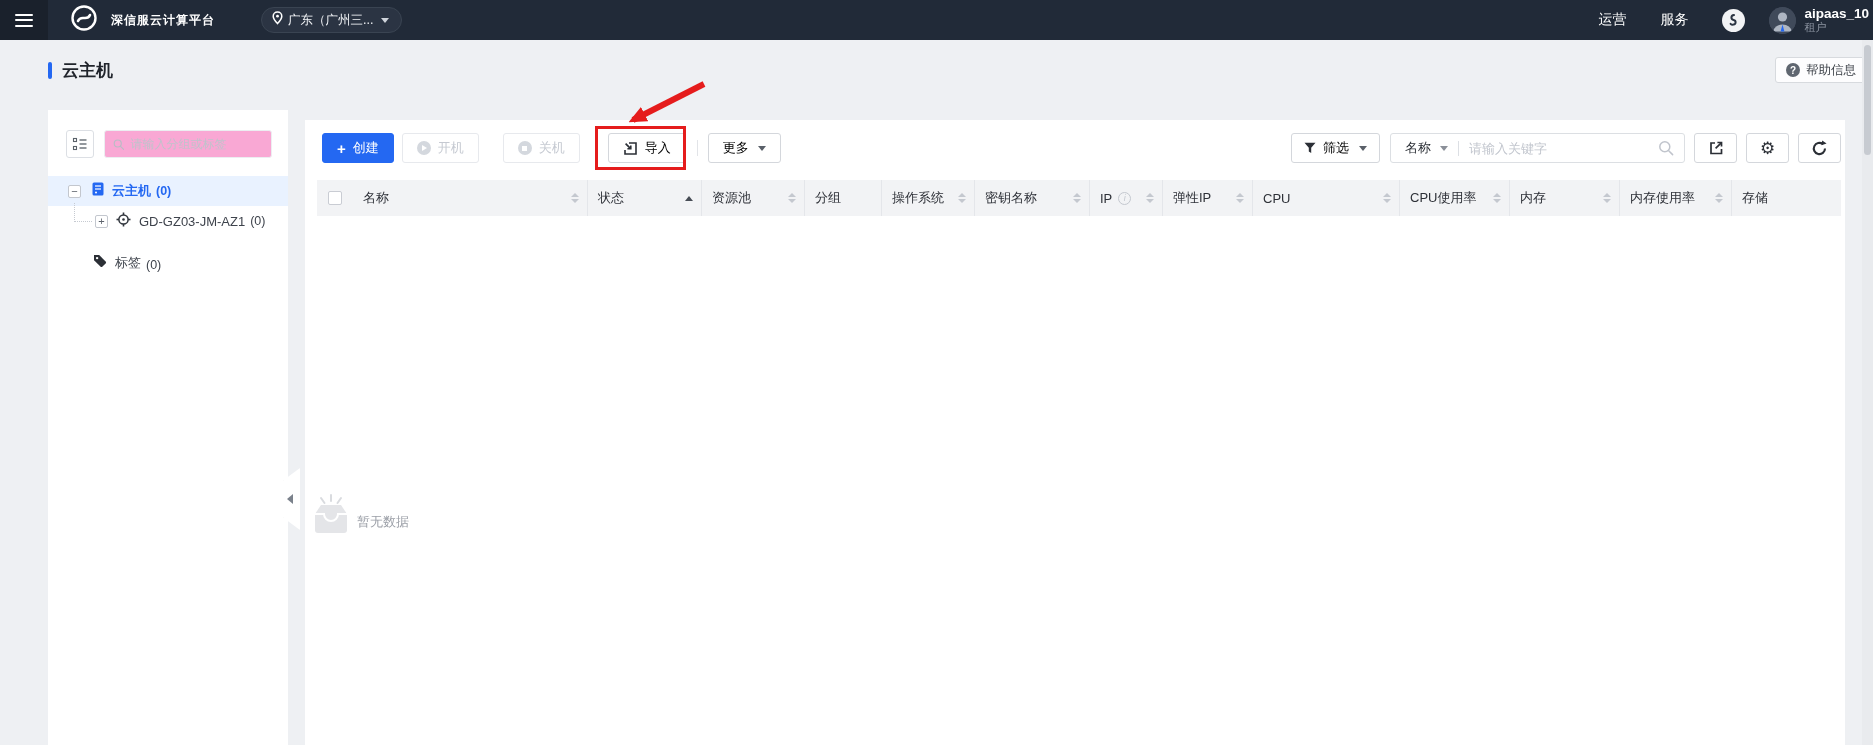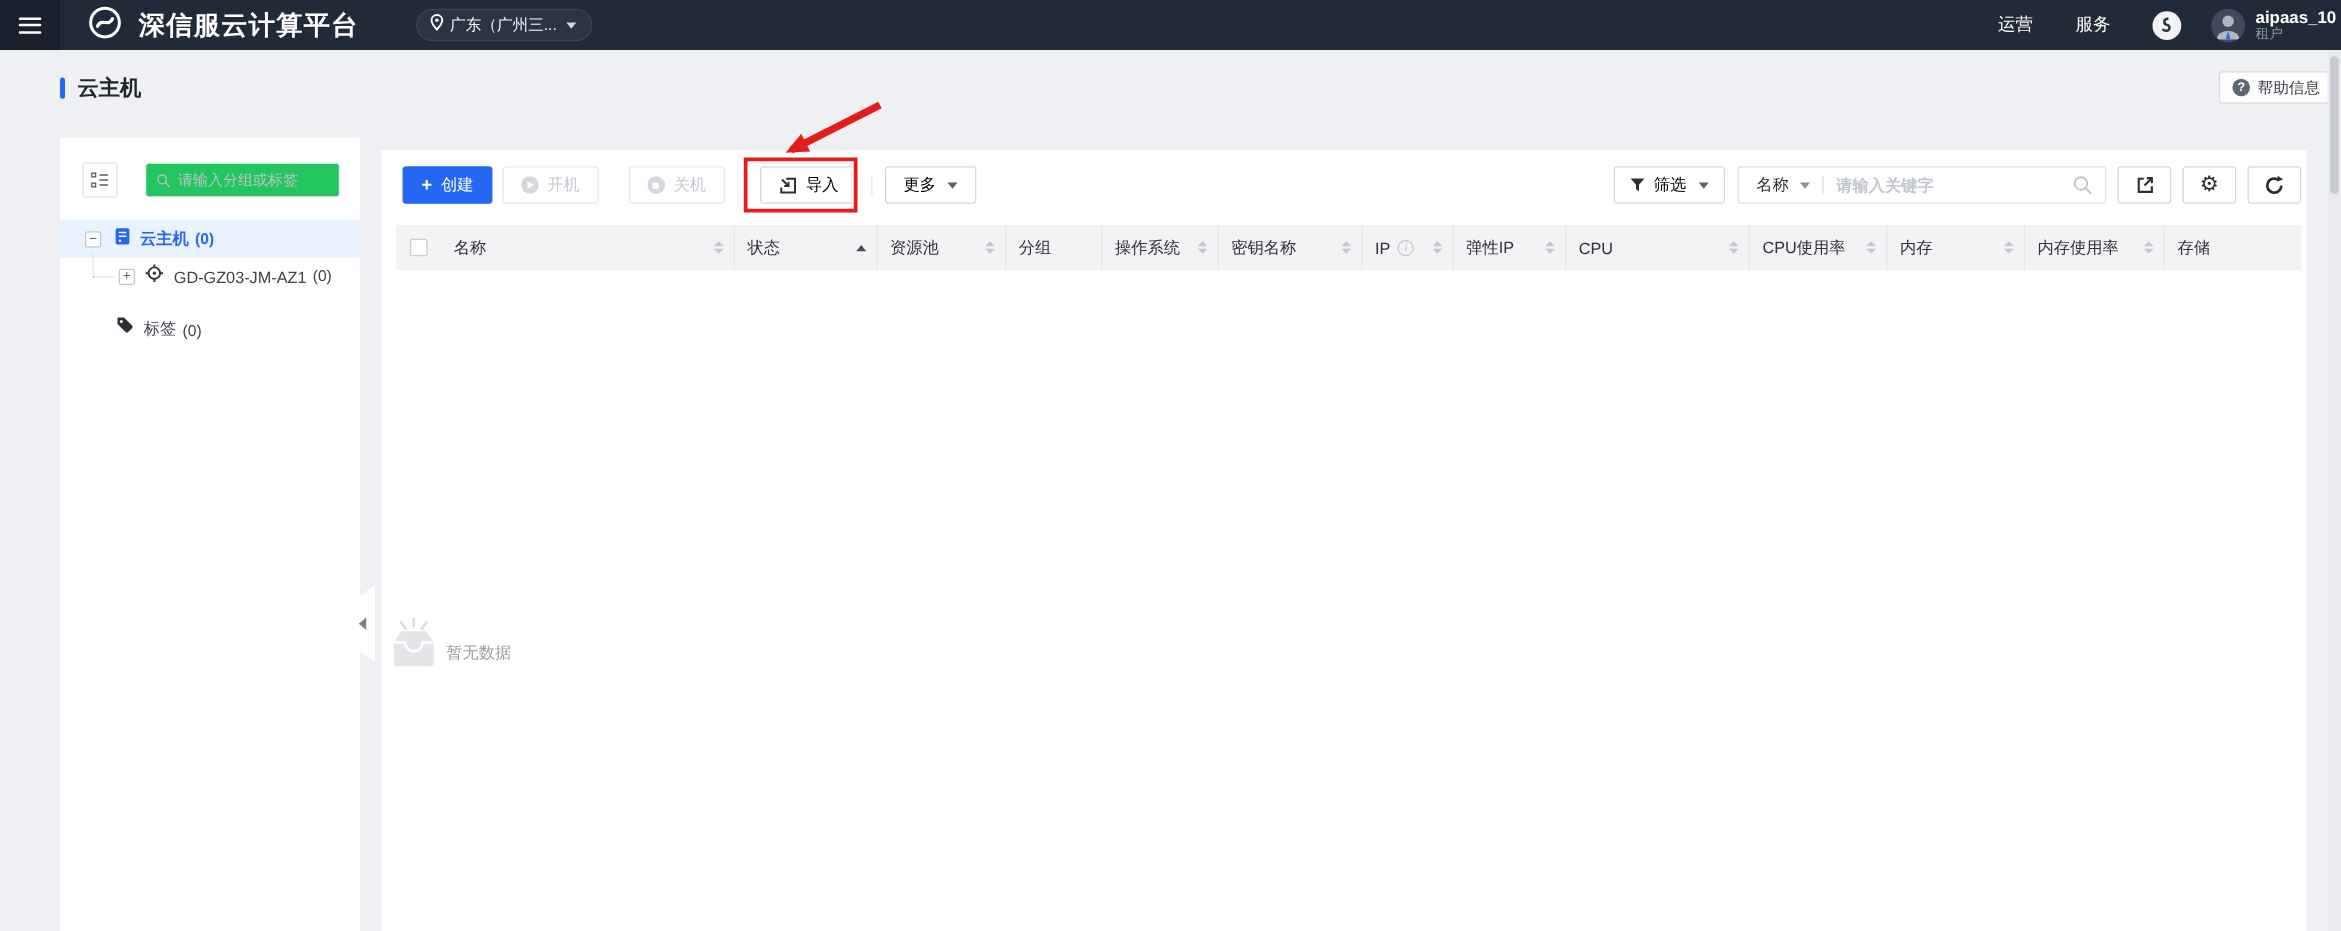--- a/index.html
+++ b/index.html
@@ -5,21 +5,21 @@
   * { margin:0; padding:0; box-sizing:border-box; }
   html,body { width:1873px; height:745px; }
   body { font-family:"Liberation Sans","DejaVu Sans",sans-serif; background:#eef0f3; overflow:hidden; position:relative; }
 
   
   .navbar { position:absolute; top:0; left:0; width:1873px; height:40px; background:#212a38; display:flex; align-items:center; z-index:5; }
   .hamburger { width:48px; height:40px; background:#1a212c; display:flex; align-items:center; justify-content:center; cursor:pointer; }
   .hamburger-bars { width:18px; height:13px; display:flex; flex-direction:column; justify-content:space-between; }
   .hamburger-bars i { display:block; height:2px; background:#fff; border-radius:1px; }
   .brand { display:flex; align-items:center; margin-left:22px; }
-  .brand-title { color:#fff; font-size:21px; font-weight:bold; letter-spacing:1px; margin-left:13px; }
+  .brand-title { color:#fff; font-size:12px; font-weight:bold; letter-spacing:1px; margin-left:13px; }
   .region-pill { margin-left:46px; height:26px; background:#2b3443; border:1px solid #3a4452; border-radius:14px; display:flex; align-items:center; padding:0 12px 0 10px; cursor:pointer; }
   .region-label { color:#f2f4f7; font-size:12.5px; margin:0 8px 0 5px; white-space:nowrap; }
   .caret { width:0; height:0; border-left:4px solid transparent; border-right:4px solid transparent; border-top:5px solid #cfd4db; }
   .nav-right { margin-left:auto; display:flex; align-items:center; }
   .nav-link { color:#fff; font-size:14px; margin-right:34px; cursor:pointer; }
   .nav-bubble { width:23px; height:23px; border-radius:50%; background:#f2f3f5; display:flex; align-items:center; justify-content:center; margin-right:24px; cursor:pointer; }
   .user-area { display:flex; align-items:center; margin-right:4px; cursor:pointer; }
   .avatar { width:27px; height:27px; border-radius:50%; overflow:hidden; background:#404a5a; }
   .user-meta { margin-left:8px; line-height:1.15; }
   .user-name { color:#fff; font-size:13.5px; font-weight:bold; white-space:nowrap; }
@@ -31,21 +31,21 @@
   .title-bar { width:4px; height:17px; background:#2468f2; border-radius:2px; }
   .page-title { font-size:17px; font-weight:bold; color:#20242b; margin-left:10px; }
   .help-btn { margin-left:auto; margin-right:6px; height:26px; background:#fdfdfe; border:1px solid #d7dade; border-radius:3px; display:flex; align-items:center; padding:0 10px; cursor:pointer; }
   .q-circle { width:14px; height:14px; border-radius:50%; background:#5f6670; color:#fff; font-size:10px; font-weight:bold; display:flex; align-items:center; justify-content:center; }
   .help-label { font-size:12.5px; color:#3a3f46; margin-left:6px; }
 
   
   .sidebar { position:absolute; left:48px; top:110px; width:240px; bottom:0; background:#fff; }
   .sidebar-tools { display:flex; align-items:center; margin:20px 16px 0 18px; }
   .tree-toggle-btn { width:28px; height:28px; border:1px solid #dcdfe4; border-radius:3px; background:#fff; display:flex; align-items:center; justify-content:center; cursor:pointer; flex:none; }
-  .side-search { flex:1; height:28px; margin-left:22px; background:#22c55e; border:1px solid #eceef1; border-radius:3px; display:flex; align-items:center; padding:0 8px; }
+  .side-search { flex:1; height:28px; margin-left:10px; background:#f9a8d4; border:1px solid #eceef1; border-radius:3px; display:flex; align-items:center; padding:0 8px; }
   .side-search input { border:none; outline:none; background:transparent; font-size:12px; color:#333; width:100%; margin-left:6px; font-family:inherit; }
   .side-search input::placeholder { color:#bfc3cb; }
   .tree { margin-top:18px; position:relative; }
   .tree-row { height:30px; display:flex; align-items:center; cursor:pointer; }
   .tree-row.selected { background:#e9f2ff; }
   .expander { width:13px; height:13px; border:1px solid #c3c7ce; border-radius:2px; background:#fff; color:#5d636c; font-size:11px; line-height:11px; display:flex; align-items:center; justify-content:center; flex:none; cursor:pointer; }
   .tree-label { font-size:13px; color:#3e434c; margin-left:8px; white-space:nowrap; }
   .tree-row.selected .tree-label { color:#2468f2; font-weight:bold; }
   .tree-count { font-size:12.5px; color:#3e434c; margin-left:5px; }
   .tree-row.selected .tree-count { color:#2468f2; font-weight:bold; }
@@ -72,21 +72,21 @@
   .gap8 { width:8px; } .gap24 { width:24px; } .gap16 { width:16px; } .gap10 { width:10px; }
   .more-caret { margin-left:9px; width:0; height:0; border-left:4px solid transparent; border-right:4px solid transparent; border-top:5px solid #5a6069; }
 
   .toolbar-right { margin-left:auto; display:flex; align-items:center; }
   .filter-btn { padding:0 12px; }
   .filter-caret { margin-left:10px; width:0; height:0; border-left:4px solid transparent; border-right:4px solid transparent; border-top:5px solid #5a6069; }
   .search-combo { width:295px; height:30px; border:1px solid #dcdfe3; border-radius:3px; background:#fff; display:flex; align-items:center; margin-left:10px; padding:0 10px 0 14px; }
   .combo-field { font-size:13px; color:#2b2f36; cursor:pointer; }
   .combo-caret { margin:0 10px 0 9px; width:0; height:0; border-left:4px solid transparent; border-right:4px solid transparent; border-top:5px solid #8b9099; }
   .combo-div { width:1px; height:15px; background:#dcdfe4; margin-right:10px; }
-  .search-combo input { border:none; outline:none; flex:1; font-size:13px; color:#b91c1c; font-family:inherit; min-width:0;font-weight:bold; }
+  .search-combo input { border:none; outline:none; flex:1; font-size:13px; color:#b91c1c; font-family:inherit; min-width:0; }
   .search-combo input::placeholder { color:#c2c6ce; }
   .icon-btn { width:43px; height:30px; border:1px solid #d4d7dc; border-radius:3px; background:#fff; display:flex; align-items:center; justify-content:center; cursor:pointer; margin-left:9px; }
 
   
   .table-header { display:flex; align-items:stretch; height:36px; background:#f2f3f5; margin:17px 4px 0 12px; }
   .th { display:flex; align-items:center; padding:0 8px 0 10px; border-right:1px solid #e4e6ea; position:relative; }
   .th.last { border-right:none; }
   .th-check { width:36px; flex:none; display:flex; align-items:center; justify-content:center; border-right:none; padding:0; }
   .checkbox { width:14px; height:14px; background:#fff; border:1px solid #c9ccd3; border-radius:2px; cursor:pointer; }
   .th-label { font-size:13px; color:#2e3138; white-space:nowrap; }

